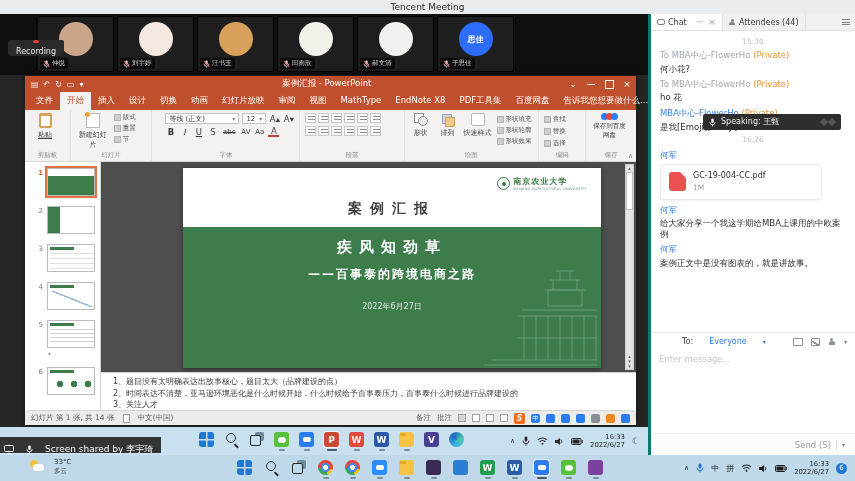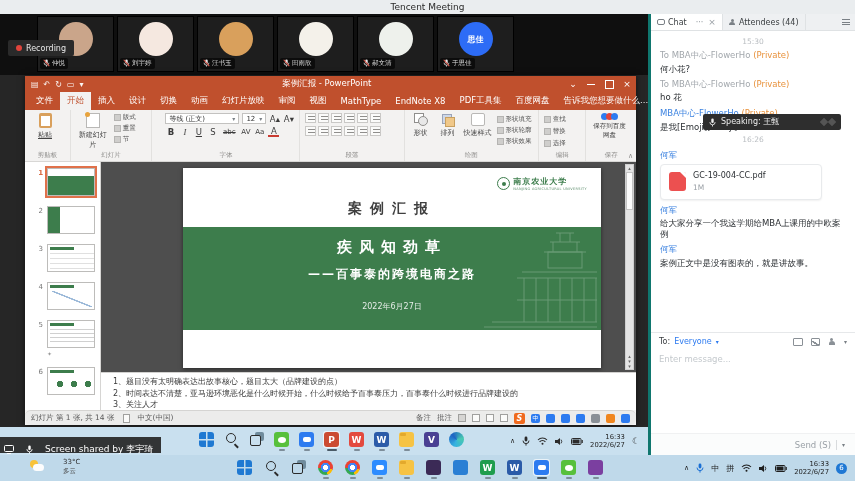--- a/index.html
+++ b/index.html
@@ -10,23 +10,23 @@
 .top-bar{position:absolute;left:0;top:0;width:855px;height:14px;background:#eaedef;color:#2b2b2b;
  font-size:9px;text-align:center;line-height:14px;}
 
 
 .video-strip{position:absolute;left:0;top:14px;width:648px;height:61px;background:#0f0f0f;}
 .tiles{position:absolute;left:37px;top:2px;display:flex;gap:3px;}
 .vtile{width:77px;height:56px;background:#1e1e1e;position:relative;border:1px solid #000;}
 .avatar{width:34px;height:34px;border-radius:50%;margin:5px auto 0;display:flex;align-items:center;justify-content:center;}
 .avatar-txt{color:#fff;font-size:8px;font-weight:bold;}
 .vname{position:absolute;left:2px;bottom:2px;background:rgba(0,0,0,.6);border-radius:2px;
- padding:1px 3px;display:flex;align-items:flex-start;gap:2px;color:#ddd;font-size:6.5px;}
+ padding:1px 3px;display:flex;align-items:flex-end;gap:2px;color:#ddd;font-size:6.5px;}
 .rec-pill{position:absolute;left:8px;top:26px;height:16px;background:#2a2a2a;border-radius:2px;
- display:flex;align-items:center;gap:4px;padding:0 8px;color:#e8e8e8;font-size:8px;}
+ display:flex;align-items:center;gap:4px;padding:0 8px;color:#e8e8e8;font-size:8px;flex-direction:column;}
 .rec-dot{width:6px;height:6px;border-radius:50%;background:#e0443c;}
 
 
 .desktop{position:absolute;left:0;top:75px;width:648px;height:380px;background:#262626;}
 
 
 .ppt{position:absolute;left:25px;top:1px;width:611px;height:349px;background:#f3f2f1;box-shadow:0 0 6px rgba(0,0,0,.6);}
 .ppt-titlebar{height:16px;background:#c0502d;display:flex;align-items:center;color:#fff;font-size:8.5px;}
 .qat{display:flex;gap:5px;padding:0 6px;align-items:center;font-size:8px;}
 .qat span{opacity:.95;}
@@ -109,21 +109,21 @@
 .canvas{flex:1;background:#4e4e4e;position:relative;overflow:hidden;}
 .slide{position:absolute;left:82px;top:6px;width:418px;height:200px;background:#fff;box-shadow:0 1px 4px rgba(0,0,0,.5);}
 .uni-logo{position:absolute;right:14px;top:8px;display:flex;align-items:center;gap:3px;}
 .seal{width:13px;height:13px;border-radius:50%;border:1.2px solid #3d7d4c;position:relative;}
 .seal::after{content:"";position:absolute;left:3.5px;top:3.5px;width:4px;height:4px;border-radius:50%;background:#3d7d4c;}
 .uni-txt{display:flex;flex-direction:column;}
 .uni-cn{font-size:8px;font-weight:bold;color:#3d7d4c;letter-spacing:1px;font-family:"DejaVu Serif","Liberation Serif",serif;}
 .uni-en{font-size:3.5px;color:#5d8d6c;letter-spacing:.3px;}
 .pretitle{position:absolute;top:32px;width:100%;text-align:center;font-size:14px;font-weight:bold;
  color:#3f3f3f;letter-spacing:8px;}
-.green{position:absolute;left:0;top:59px;width:100%;height:103px;background:#3d7d4c;color:#fff;
+.green{position:absolute;left:0;top:59px;width:100%;height:141px;background:#3d7d4c;color:#fff;
  display:flex;flex-direction:column;align-items:center;overflow:hidden;}
 .s-title{font-size:15px;font-weight:bold;letter-spacing:7px;margin-top:11px;position:relative;z-index:2;}
 .s-sub{font-size:12px;font-weight:bold;letter-spacing:2px;margin-top:9px;position:relative;z-index:2;}
 .s-date{font-size:8px;margin-top:18px;color:#e4ece6;position:relative;z-index:2;}
 .bldg{position:absolute;right:4px;bottom:0;opacity:.22;z-index:1;}
 .vscroll{position:absolute;right:2px;top:2px;bottom:2px;width:9px;background:#e3e3e3;border:1px solid #cfcfcf;
  display:flex;flex-direction:column;align-items:center;font-size:5px;color:#666;}
 .vthumb{width:7px;height:38px;background:#fbfbfb;border:1px solid #c4c4c4;margin-top:1px;}
 .vs-bottom{margin-top:auto;display:flex;flex-direction:column;line-height:5px;}
 .notes{height:38px;background:#fff;border-top:1px solid #d2d1cf;padding:3px 12px;font-size:8px;
@@ -197,38 +197,38 @@
  padding:6px 8px;display:flex;align-items:center;gap:7px;background:#fff;}
 .pdf-ic{width:17px;height:19px;background:#ec5050;border-radius:3px;position:relative;}
 .pdf-ic::after{content:"";position:absolute;right:0;top:0;border:3px solid #fff;border-left-color:transparent;border-bottom-color:transparent;border-radius:0 3px 0 0;}
 .file-name{font-size:8px;color:#2b2f33;}
 .file-size{font-size:7.5px;color:#9aa0a6;margin-top:2px;}
 .speaking{position:absolute;left:52px;top:83px;width:138px;height:16px;background:#2e2e2e;border-radius:2px;
  display:flex;align-items:center;gap:5px;padding:0 6px;color:#eee;font-size:8px;z-index:6;}
 .speak-deco{margin-left:auto;display:flex;gap:2px;}
 .speak-deco i{width:6px;height:6px;background:#555;transform:rotate(45deg);}
 .chat-footer{border-top:1px solid #e6e8ea;}
-.to-row{height:17px;display:flex;align-items:center;padding:0 8px;font-size:8px;color:#3c4043;gap:4px;}
+.to-row{height:17px;display:flex;align-items:center;padding:0 8px;font-size:8px;color:#3c4043;gap:16px;margin-left:23px;}
 .to-val{color:#2d7bf0;}
 .caret{font-size:6px;color:#7a8086;}
 .caret.blue{color:#2d7bf0;}
 .foot-icons{margin-left:auto;display:flex;gap:8px;align-items:center;color:#8a9096;}
 .cap-ic{width:10px;height:8px;border:1px solid #8a9096;border-radius:1px;}
 .img-ic{width:9px;height:8px;border:1px solid #8a9096;border-radius:1px;background:linear-gradient(to top right,transparent 40%,#8a9096 42% 58%,transparent 60%) 0 2px/9px 6px no-repeat;}
 .at-ic{width:8px;height:8px;position:relative;}
 .at-ic::before{content:"";position:absolute;left:2.5px;top:0;width:3px;height:3px;border-radius:50%;background:#8a9096;}
 .at-ic::after{content:"";position:absolute;left:1px;top:3.5px;width:6px;height:3.5px;border-radius:3px 3px 0 0;background:#8a9096;}
 .input-area{height:83px;padding:4px 8px;font-size:8.5px;color:#c4c9cd;}
 .send-row{height:22px;background:#fbfcfc;border-top:1px solid #f0f1f2;display:flex;align-items:center;
  justify-content:flex-end;gap:5px;padding:0 10px;font-size:8.5px;color:#9aa0a6;}
 .send-div{width:1px;height:10px;background:#d8dbdd;}
 
 
 .taskbar{position:absolute;left:0;top:455px;width:855px;height:26px;background:#bfd9ea;}
-.weather{position:absolute;left:30px;top:3px;display:flex;gap:19px;align-items:center;}
+.weather{position:absolute;left:30px;top:3px;display:flex;gap:10px;align-items:center;}
 .suncloud{width:14px;height:12px;position:relative;}
 .suncloud::before{content:"";position:absolute;left:0;top:0;width:8px;height:8px;border-radius:50%;background:#f8c33a;}
 .suncloud::after{content:"";position:absolute;left:3px;top:4px;width:11px;height:7px;border-radius:5px;background:#fdfdfd;}
 .wx-col{font-size:7px;line-height:1.25;color:#2b2b2b;}
 .wx-desc{color:#4a4a4a;font-size:6.5px;}
 .taskbar .tb-apps{left:236px;top:4px;gap:10px;}
 .taskbar .tbi.win .sq{background:linear-gradient(#bfd9ea,#bfd9ea) 50% 0/1.5px 100% no-repeat,
  linear-gradient(#bfd9ea,#bfd9ea) 0 50%/100% 1.5px no-repeat,#1f79d2;}
 .taskbar .tbi.taskview .sq::before{background:#bfd9ea;}
 </style>
@@ -354,21 +354,21 @@
         <div class="ppt-title">案例汇报 - PowerPoint</div>
         <div class="win-ctl">
           <span>⌄</span>
           <span class="ic-min"></span>
           <span class="ic-rest"></span>
           <span>×</span>
         </div>
       </div>
 
       <div class="ppt-tabs">
-        <div style="display:flex;align-items:center;">
+        <div style="display:flex;align-items:flex-start;">
 
         <span class="rtab">文件</span>
             <span class="rtab active">开始</span>
             <span class="rtab">插入</span>
             <span class="rtab">设计</span>
             <span class="rtab">切换</span>
             <span class="rtab">动画</span>
             <span class="rtab">幻灯片放映</span>
             <span class="rtab">审阅</span>
             <span class="rtab">视图</span>

